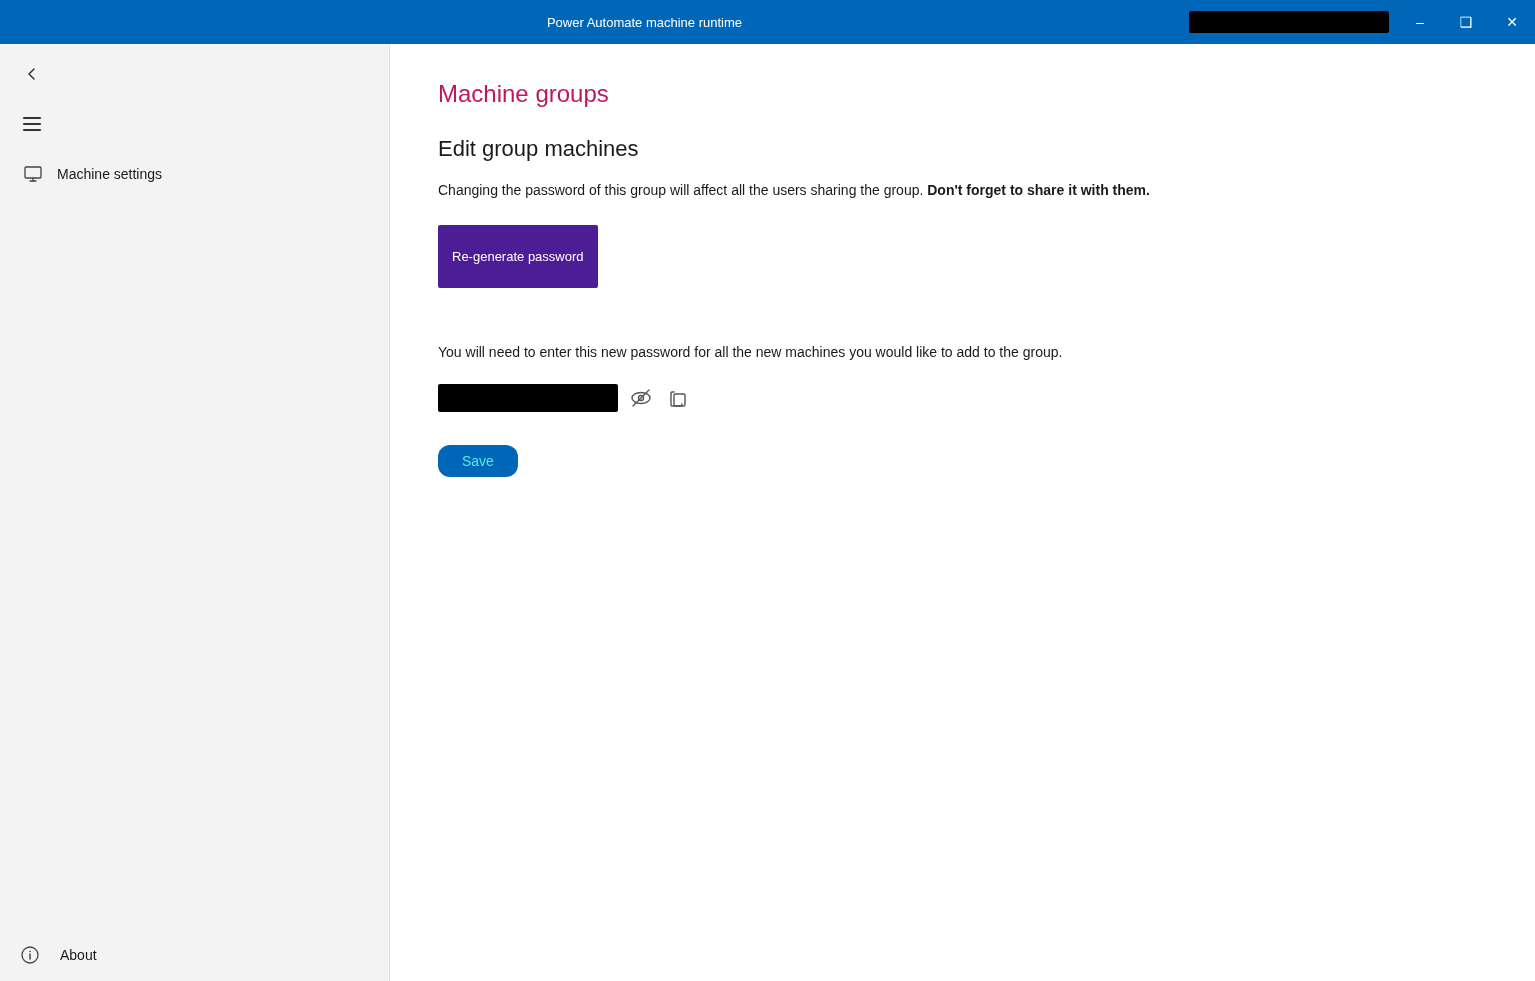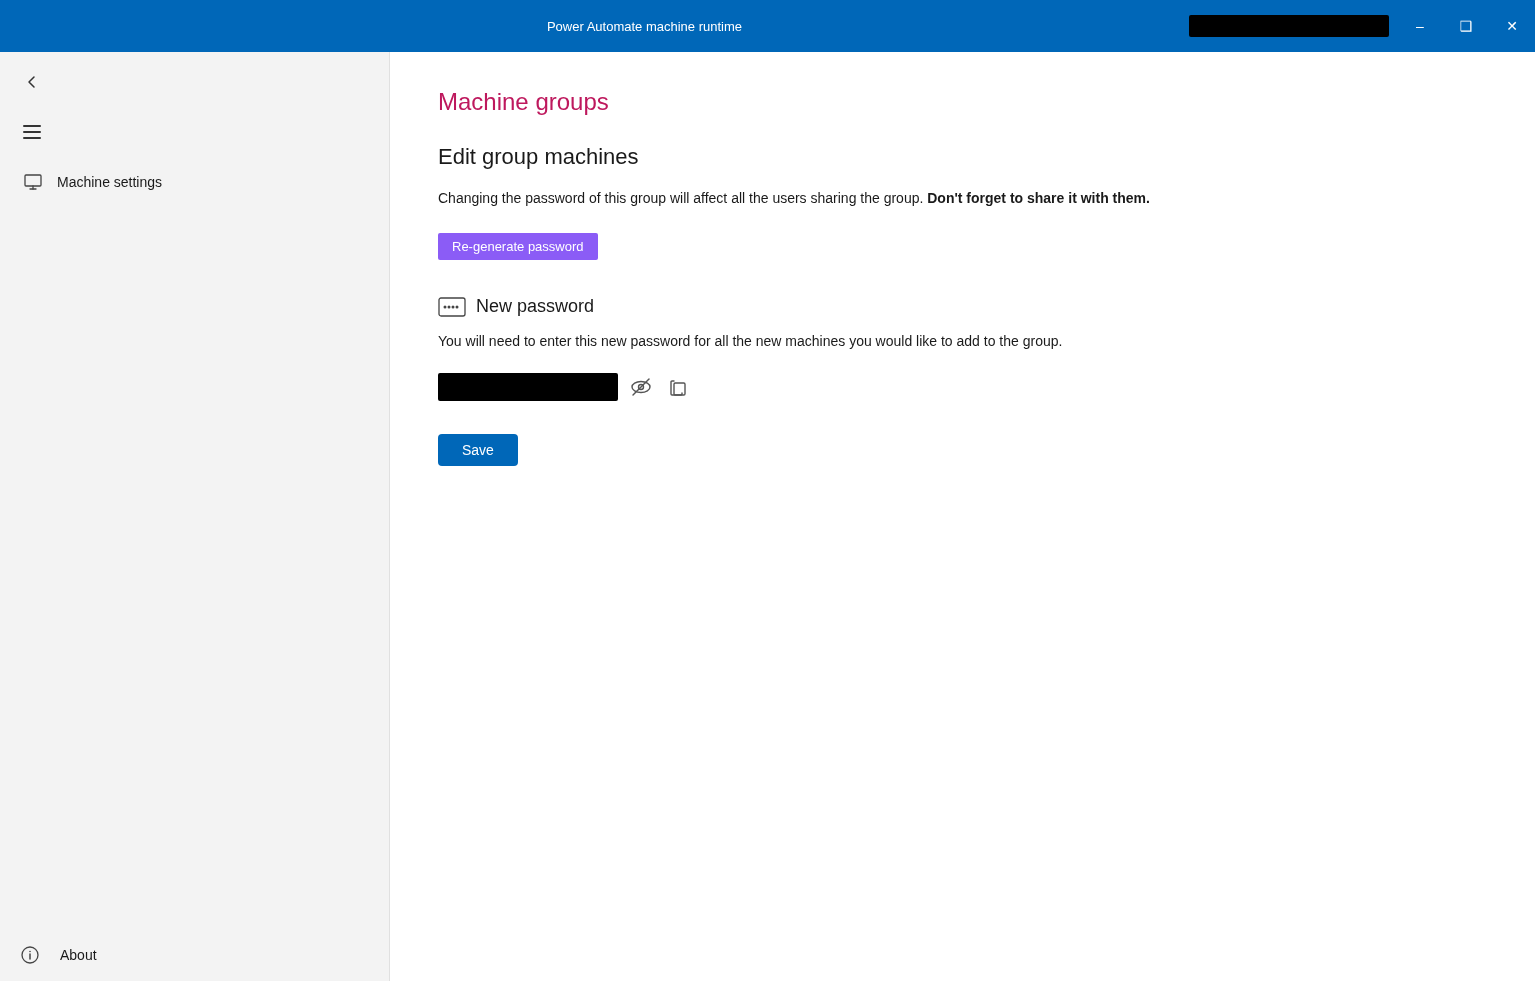--- a/index.html
+++ b/index.html
@@ -10,21 +10,21 @@
       width: 1535px;
       height: 981px;
       overflow: hidden;
       display: flex;
       flex-direction: column;
     }
 
     
     .title-bar {
       background: #0067b8;
-      height: 52px;
+      height: 44px;
       display: flex;
       align-items: center;
       justify-content: space-between;
       padding: 0 0 0 0;
       flex-shrink: 0;
     }
 
     .title-bar-title {
       color: #fff;
       font-size: 13px;
@@ -194,28 +194,28 @@
       color: #1a1a1a;
       margin-bottom: 24px;
       line-height: 1.5;
     }
 
     .info-text strong {
       font-weight: 600;
     }
 
     .btn-regenerate {
-      background: #8b5cf6;
+      background: #4c1d95;
       color: #fff;
       border: none;
-      padding: 6px 14px;
+      padding: 24px 14px;
       font-size: 13px;
       cursor: pointer;
       border-radius: 2px;
-      margin-bottom: 36px;
+      margin-bottom: 54px;
     }
 
     .new-password-section {
       margin-bottom: 20px;
     }
 
     .new-password-heading {
       display: flex;
       align-items: center;
       gap: 10px;
@@ -258,26 +258,26 @@
       padding: 4px;
       display: flex;
       align-items: center;
       justify-content: center;
       color: #555;
       font-size: 18px;
     }
 
     .btn-save {
       background: #0067b8;
-      color: #ffffff;
+      color: #5eead4;
       border: none;
       padding: 8px 24px;
       font-size: 14px;
       cursor: pointer;
-      border-radius: 4px;
+      border-radius: 12px;
     }
 
     
     svg {
       display: block;
     }
   </style>
 </head>
 <body>
 
@@ -349,32 +349,20 @@
     <h2 class="section-title">Edit group machines</h2>
 
     <p class="info-text">
       <span>Changing the password of this group will affect all the users sharing the group.</span>
       <strong>Don't forget to share it with them.</strong>
     </p>
 
     <button class="btn-regenerate">Re-generate password</button>
 
     <div class="new-password-section">
-      <div class="new-password-heading">
-        <span class="password-icon">
-          <svg width="28" height="20" viewBox="0 0 28 20" fill="none">
-            <rect x="1" y="1" width="26" height="18" rx="2" stroke="#444" stroke-width="1.3"></rect>
-            <circle cx="7" cy="10" r="1.5" fill="#444"></circle>
-            <circle cx="11" cy="10" r="1.5" fill="#444"></circle>
-            <circle cx="15" cy="10" r="1.5" fill="#444"></circle>
-            <circle cx="19" cy="10" r="1.5" fill="#444"></circle>
-          </svg>
-        </span>
-        <span>New password</span>
-      </div>
 
       <p class="password-desc">You will need to enter this new password for all the new machines you would like to add to the group.</p>
 
       <div class="password-field-row">
         <div class="password-value-box"></div>
 
         <button class="icon-btn" title="Show/Hide password">
           <svg width="22" height="22" viewBox="0 0 22 22" fill="none">
             <ellipse cx="11" cy="11" rx="9" ry="5.5" stroke="#555" stroke-width="1.4"></ellipse>
             <circle cx="11" cy="11" r="2.5" stroke="#555" stroke-width="1.4"></circle>

